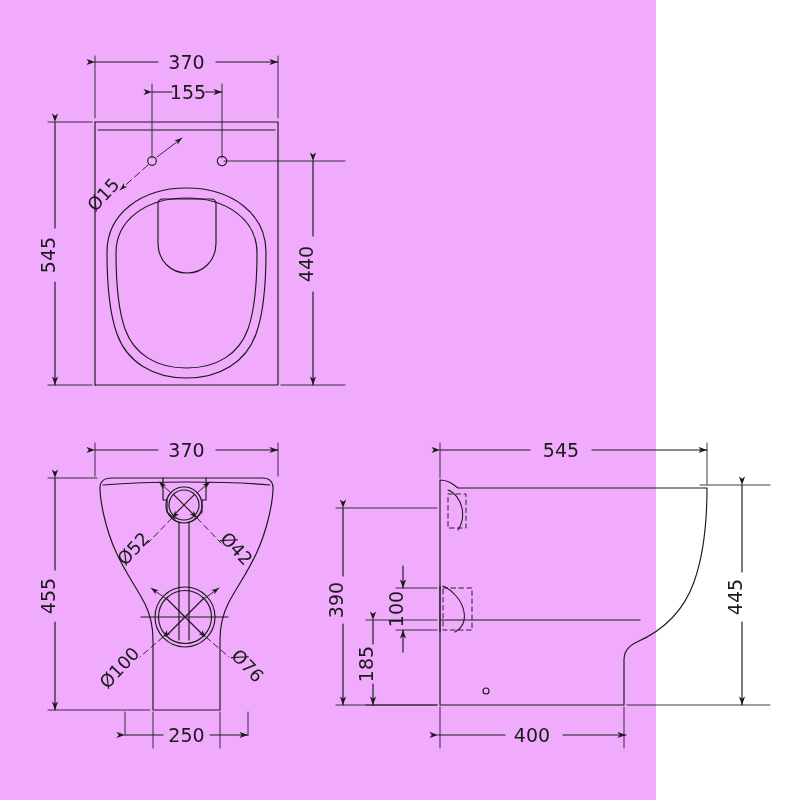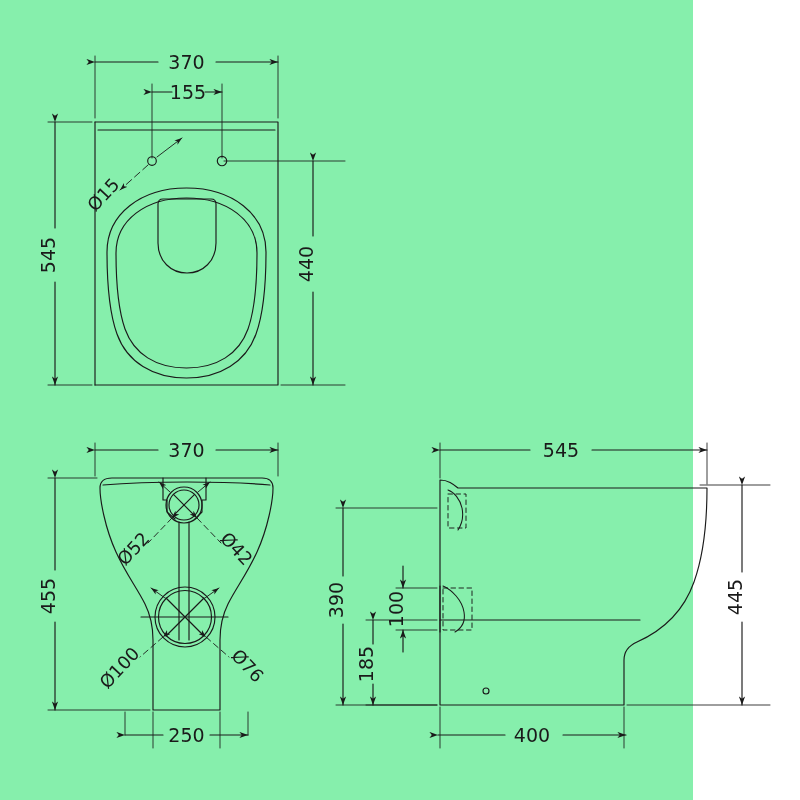--- a/index.html
+++ b/index.html
@@ -1,19 +1,19 @@
 <!DOCTYPE html>
 <html><head>
 <meta charset="utf-8">
 <title>Toilet Pan Technical Drawing</title>
 <style>
   html,body{margin:0;padding:0;background:#ffffff;}
   body{width:800px;height:800px;overflow:hidden;
        font-family:"DejaVu Sans","Liberation Sans",sans-serif;}
-  #sheet{position:relative;width:656px;height:800px;background:#86efac;padding-left:37px;}
+  #sheet{position:relative;width:656px;height:800px;background:#f0abfc;}
   svg#drawing{position:absolute;left:0;top:0;width:800px;height:800px;display:block;}
   .dimtext{font-family:"DejaVu Sans","Liberation Sans",sans-serif;
            font-size:19px;fill:#1a1a1a;}
   .dimtext-sm{font-family:"DejaVu Sans","Liberation Sans",sans-serif;
            font-size:18px;fill:#1a1a1a;}
 </style>
 </head>
 <body>
 
 <div id="sheet">

